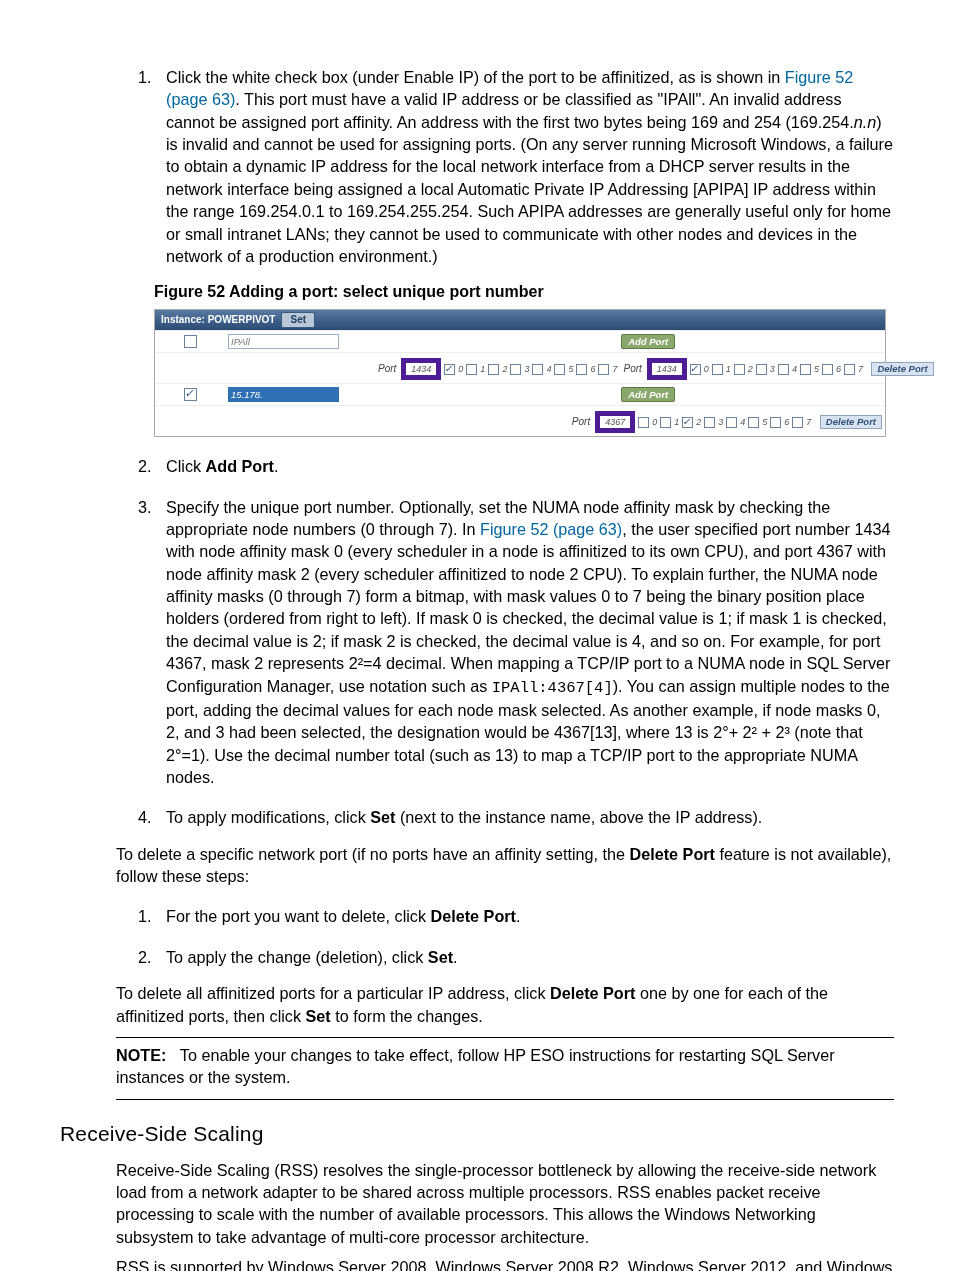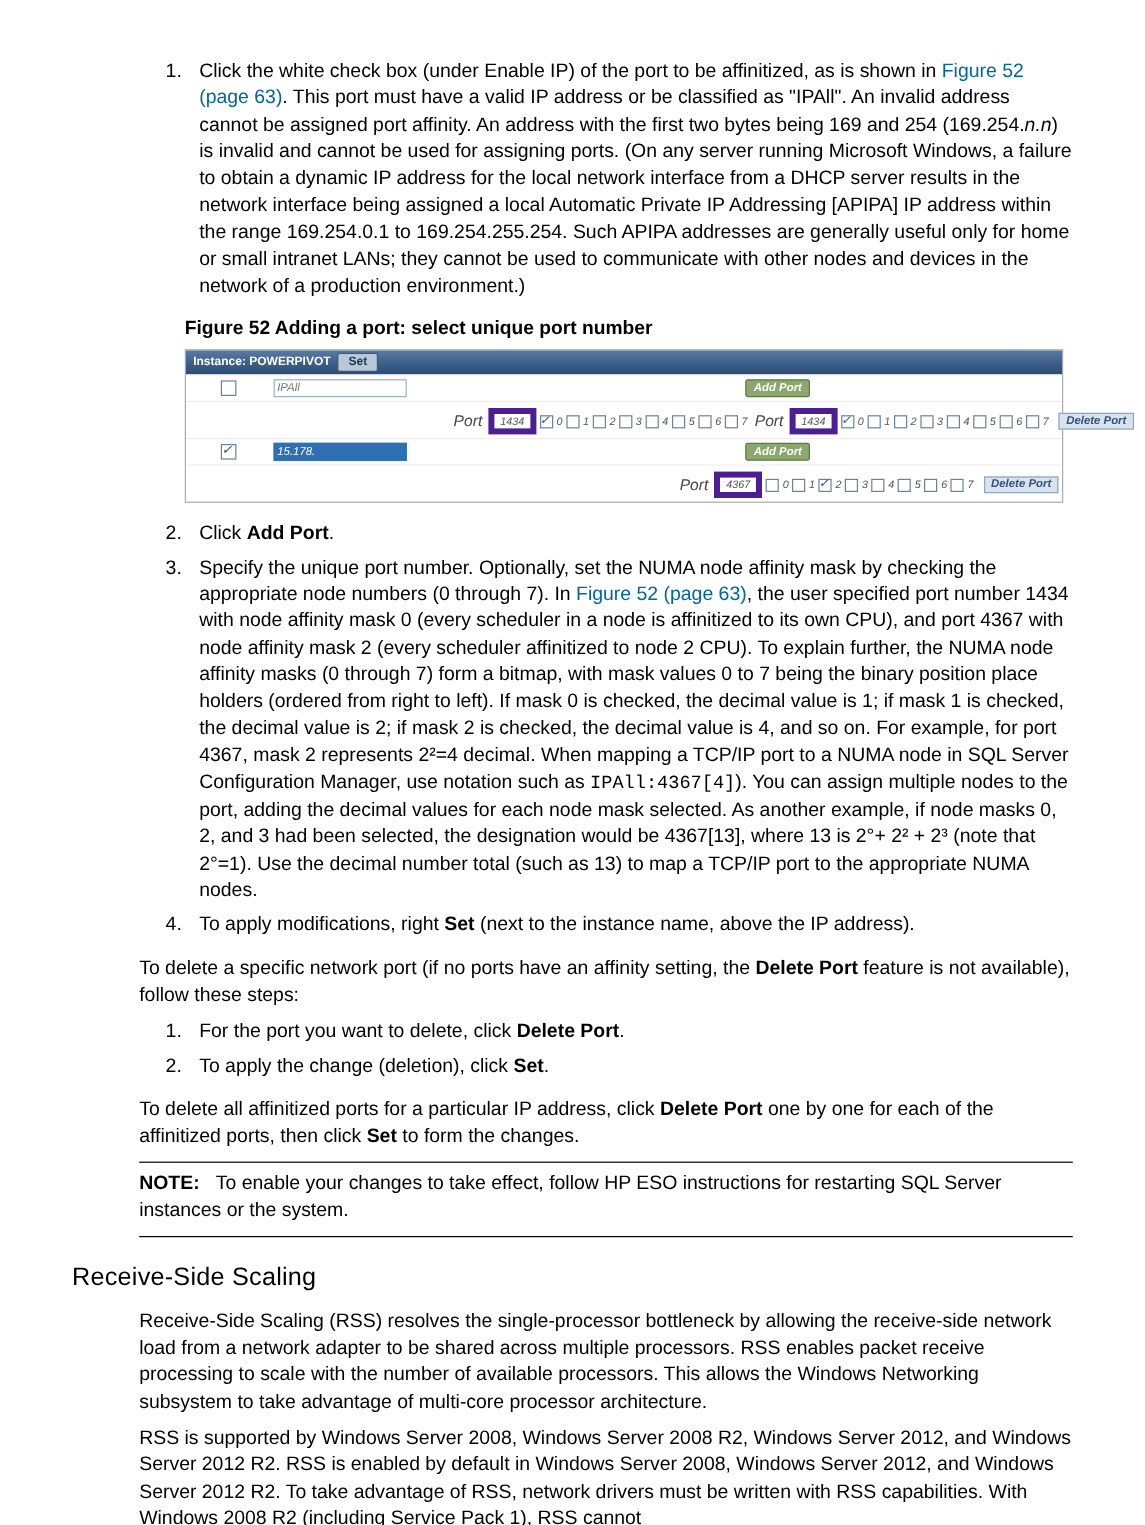--- a/index.html
+++ b/index.html
@@ -14,20 +14,21 @@
     box-sizing: border-box;
   }
   .ol-level1 {
     list-style: decimal;
     padding-left: 96px;
     margin: 0 0 14px 0;
   }
   .ol-level1 > li {
     padding-left: 10px;
     margin-bottom: 6px;
+    margin-top: 18px;
   }
   .link {
     color: #0066a0;
     text-decoration: none;
   }
   .italic {
     font-style: italic;
   }
   .bold {
     font-weight: bold;
@@ -131,21 +132,21 @@
     width:9px; height:9px; border:1px solid #6a829c; background:#fff; display:inline-block; position:relative; vertical-align:middle;
   }
   .mockup .sbox.on::after{ content:"✓"; position:absolute; top:-3px; left:-1px; font-size:10px; color:#2a4d74;}
   .mockup .addp {
     background:#8aa86b; border:1px solid #5d7a43; color:#fff; font-weight:bold; padding:0 6px; display:inline-block; border-radius:2px; font-size:9.5px; line-height:13px;
   }
   .mockup .delp {
     background:#d9e2ef; border:1px solid #8fa4bd; color:#30527a; font-weight:bold; padding:0 5px; display:inline-block; font-size:9.5px; line-height:12px;
   }
   .mockup .nline { white-space:nowrap; font-size:9px; color:#555; display:flex; align-items:center; gap:3px; padding-top:2px;}
-  .mockup .pl { font-size:13px; color:#444; margin-right:2px;}
+  .mockup .pl { font-size:10px; color:#444; margin-right:2px;}
 </style>
 </head>
 <body>
 
 <ol class="ol-level1" start="1">
   <li>
     <span>Click the white check box (under Enable IP) of the port to be affinitized, as is shown in </span><a class="link">Figure 52 (page 63)</a><span>. This port must have a valid IP address or be classified as "IPAll". An invalid address cannot be assigned port affinity. An address with the first two bytes being 169 and 254 (169.254.</span><span class="italic">n.n</span><span>) is invalid and cannot be used for assigning ports. (On any server running Microsoft Windows, a failure to obtain a dynamic IP address for the local network interface from a DHCP server results in the network interface being assigned a local Automatic Private IP Addressing [APIPA] IP address within the range 169.254.0.1 to 169.254.255.254. Such APIPA addresses are generally useful only for home or small intranet LANs; they cannot be used to communicate with other nodes and devices in the network of a production environment.)</span>
   </li>
 </ol>
 
@@ -240,21 +241,21 @@
 </div>
 
 <ol class="ol-level1" start="2">
   <li>
     <span>Click </span><span class="bold">Add Port</span><span>.</span>
   </li>
   <li>
     <span>Specify the unique port number. Optionally, set the NUMA node affinity mask by checking the appropriate node numbers (0 through 7). In </span><a class="link">Figure 52 (page 63)</a><span>, the user specified port number 1434 with node affinity mask 0 (every scheduler in a node is affinitized to its own CPU), and port 4367 with node affinity mask 2 (every scheduler affinitized to node 2 CPU). To explain further, the NUMA node affinity masks (0 through 7) form a bitmap, with mask values 0 to 7 being the binary position place holders (ordered from right to left). If mask 0 is checked, the decimal value is 1; if mask 1 is checked, the decimal value is 2; if mask 2 is checked, the decimal value is 4, and so on. For example, for port 4367, mask 2 represents 2²=4 decimal. When mapping a TCP/IP port to a NUMA node in SQL Server Configuration Manager, use notation such as </span><code class="mono">IPAll:4367[4]</code><span>). You can assign multiple nodes to the port, adding the decimal values for each node mask selected. As another example, if node masks 0, 2, and 3 had been selected, the designation would be 4367[13], where 13 is 2°+ 2² + 2³ (note that 2°=1). Use the decimal number total (such as 13) to map a TCP/IP port to the appropriate NUMA nodes.</span>
   </li>
   <li>
-    <span>To apply modifications, right </span><span class="bold">Set</span><span> (next to the instance name, above the IP address).</span>
+    <span>To apply modifications, click </span><span class="bold">Set</span><span> (next to the instance name, above the IP address).</span>
   </li>
 </ol>
 
 <div class="para">
   <span>To delete a specific network port  (if no ports have an affinity setting, the </span><span class="bold">Delete Port</span><span> feature is not available), follow these steps:</span>
 </div>
 
 <ol class="ol-level1" start="1">
   <li>
     <span>For the port you want to delete, click </span><span class="bold">Delete Port</span><span>.</span>

